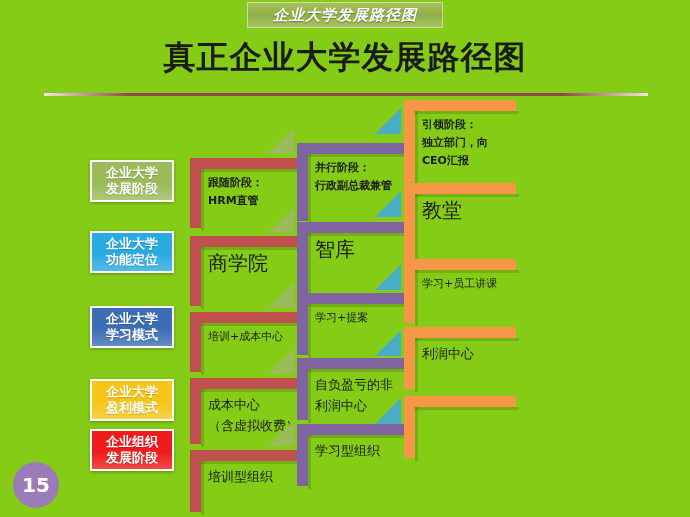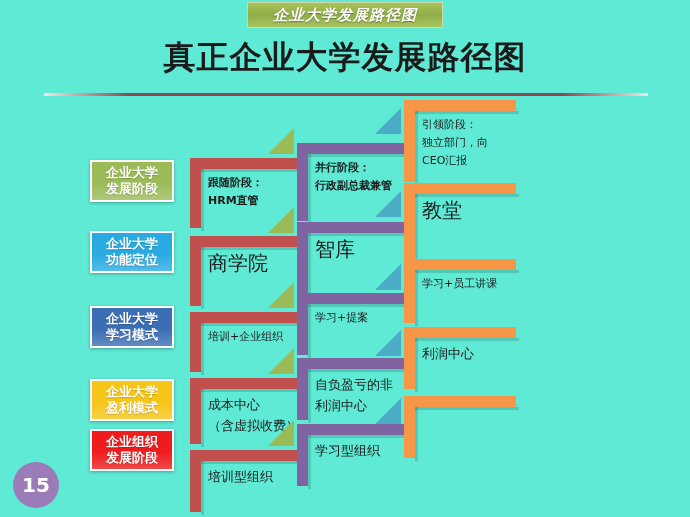--- a/index.html
+++ b/index.html
@@ -7,21 +7,21 @@
     padding: 0;
     background: #ffffff;
   }
   body {
     font-family: "DejaVu Sans", "Liberation Sans", sans-serif;
   }
   #slide {
     position: relative;
     width: 690px;
     height: 517px;
-    background: #5eead4;
+    background: #84cc16;
     overflow: hidden;
   }
 
   
   .banner {
     position: absolute;
     left: 247px;
     top: 2px;
     width: 196px;
     height: 26px;
@@ -210,21 +210,21 @@
         <div class="content" style="font-size: 20px; font-weight: normal; line-height: 1.1;">
           <span class="line">商学院</span>
         </div>
       </div>
       <div class="bracket" style="left: 190px; top: 312px; width: 112px; height: 60px;">
         <div class="shadow-top"></div>
         <div class="shadow-left"></div>
         <div class="arm-top" style="background: rgb(192, 80, 77);"></div>
         <div class="arm-left" style="background: rgb(192, 80, 77);"></div>
         <div class="content" style="font-size: 11px; font-weight: normal; line-height: 1.65;">
-          <span class="line">培训+企业组织</span>
+          <span class="line">培训+成本中心</span>
         </div>
       </div>
       <div class="bracket" style="left: 190px; top: 378px; width: 112px; height: 66px; padding-left: 40px;">
         <div class="shadow-top"></div>
         <div class="shadow-left"></div>
         <div class="arm-top" style="background: rgb(192, 80, 77);"></div>
         <div class="arm-left" style="background: rgb(192, 80, 77);"></div>
         <div class="content" style="font-size: 13px; font-weight: normal; line-height: 1.65;">
           <span class="line">成本中心</span>
           <span class="line">（含虚拟收费）</span>
@@ -284,21 +284,21 @@
         <div class="arm-left" style="background: rgb(128, 100, 162);"></div>
         <div class="content" style="font-size: 13px; font-weight: normal; line-height: 1.65;">
           <span class="line">学习型组织</span>
         </div>
       </div>
       <div class="bracket" style="left: 404px; top: 100px; width: 112px; height: 82px;">
         <div class="shadow-top"></div>
         <div class="shadow-left"></div>
         <div class="arm-top" style="background: rgb(247, 150, 70);"></div>
         <div class="arm-left" style="background: rgb(247, 150, 70);"></div>
-        <div class="content" style="font-size: 11px; font-weight: normal; line-height: 1.65;">
+        <div class="content" style="font-size: 11px; font-weight: bold; line-height: 1.65;">
           <span class="line">引领阶段：</span>
           <span class="line">独立部门，向</span>
           <span class="line">CEO汇报</span>
         </div>
       </div>
       <div class="bracket" style="left: 404px; top: 183px; width: 112px; height: 78px;">
         <div class="shadow-top"></div>
         <div class="shadow-left"></div>
         <div class="arm-top" style="background: rgb(247, 150, 70);"></div>
         <div class="arm-left" style="background: rgb(247, 150, 70);"></div>

